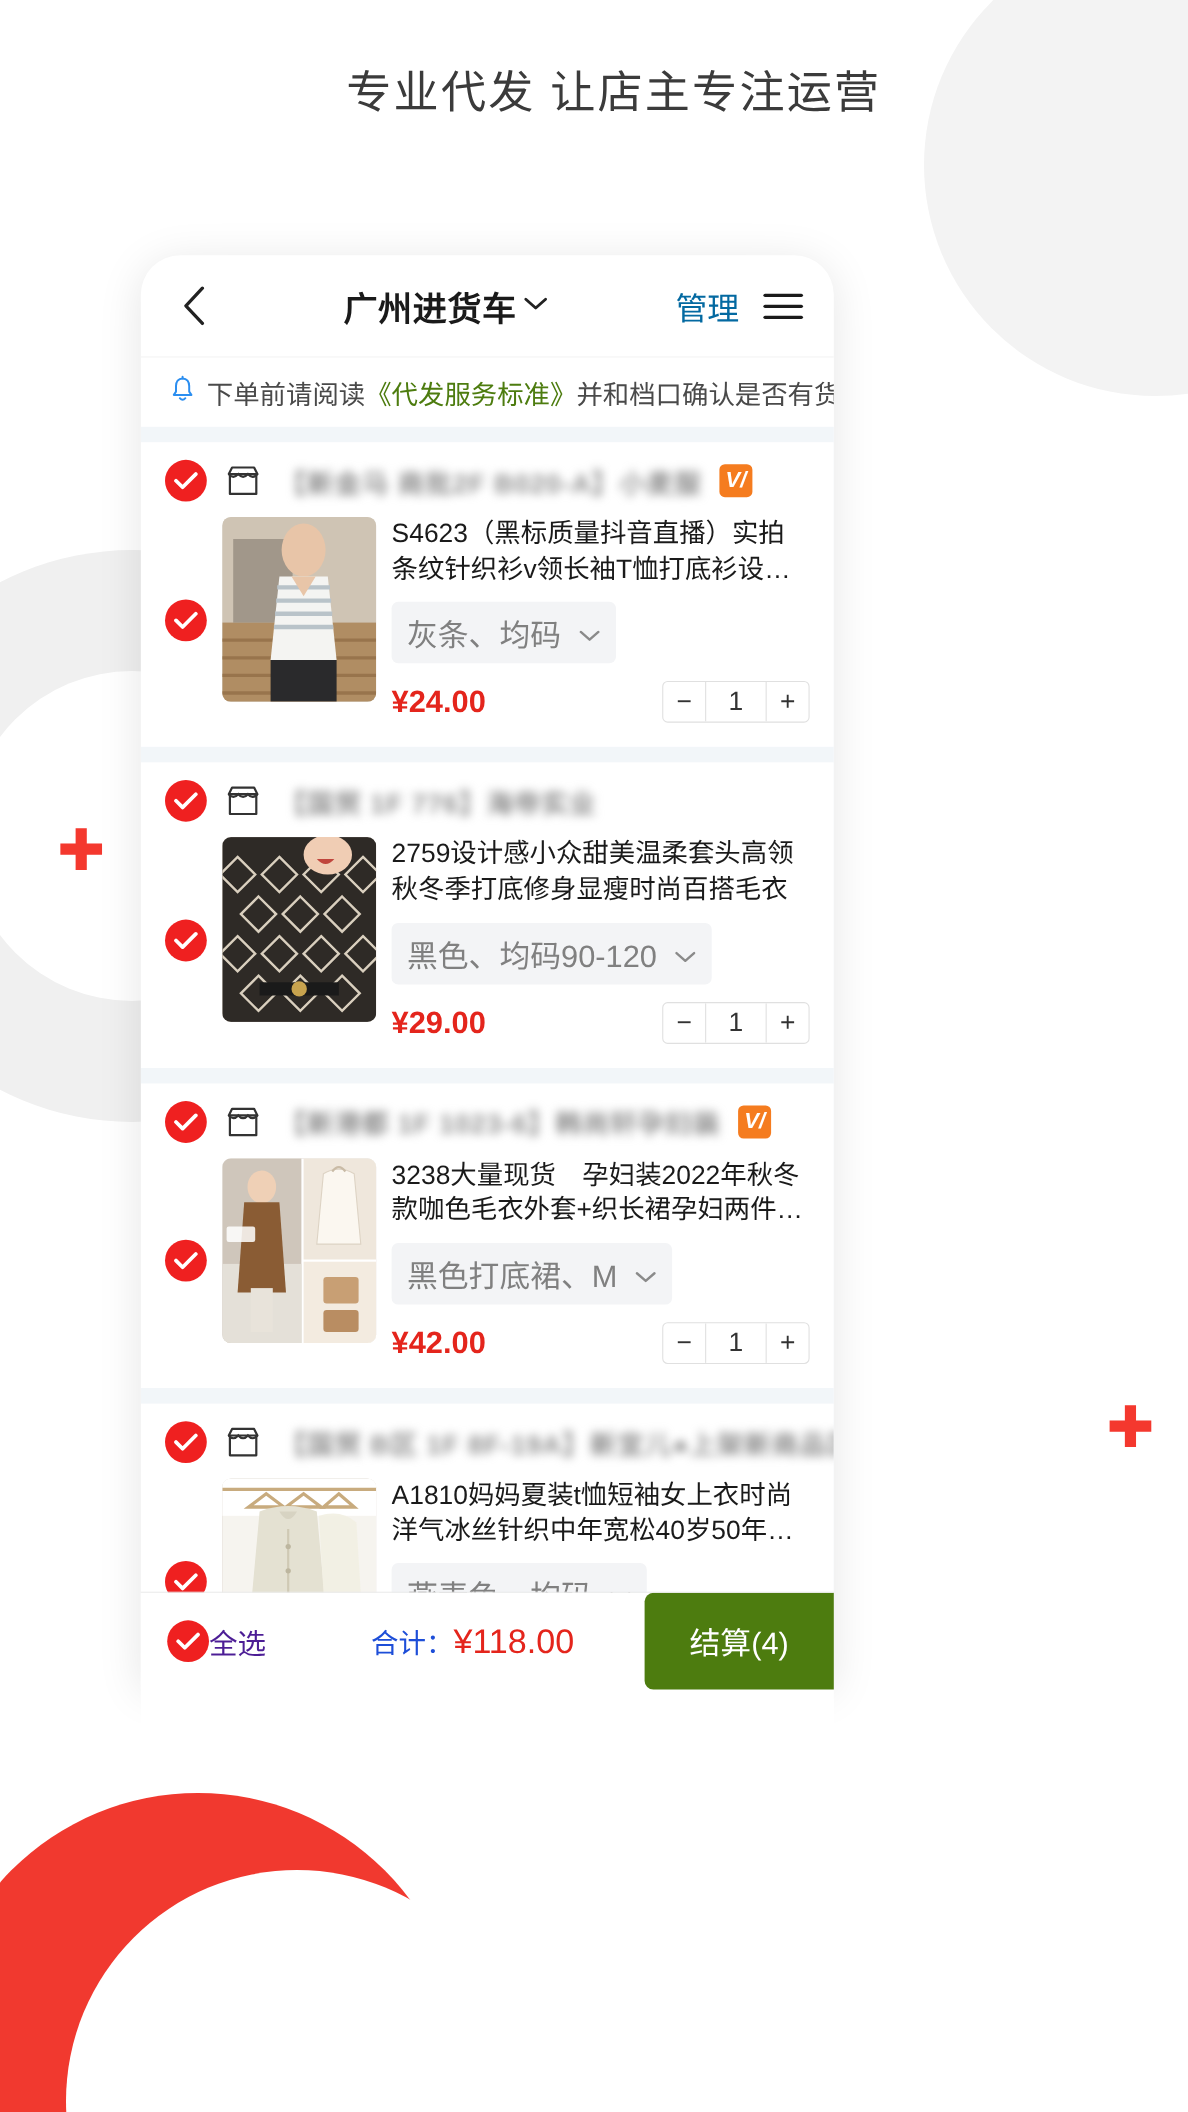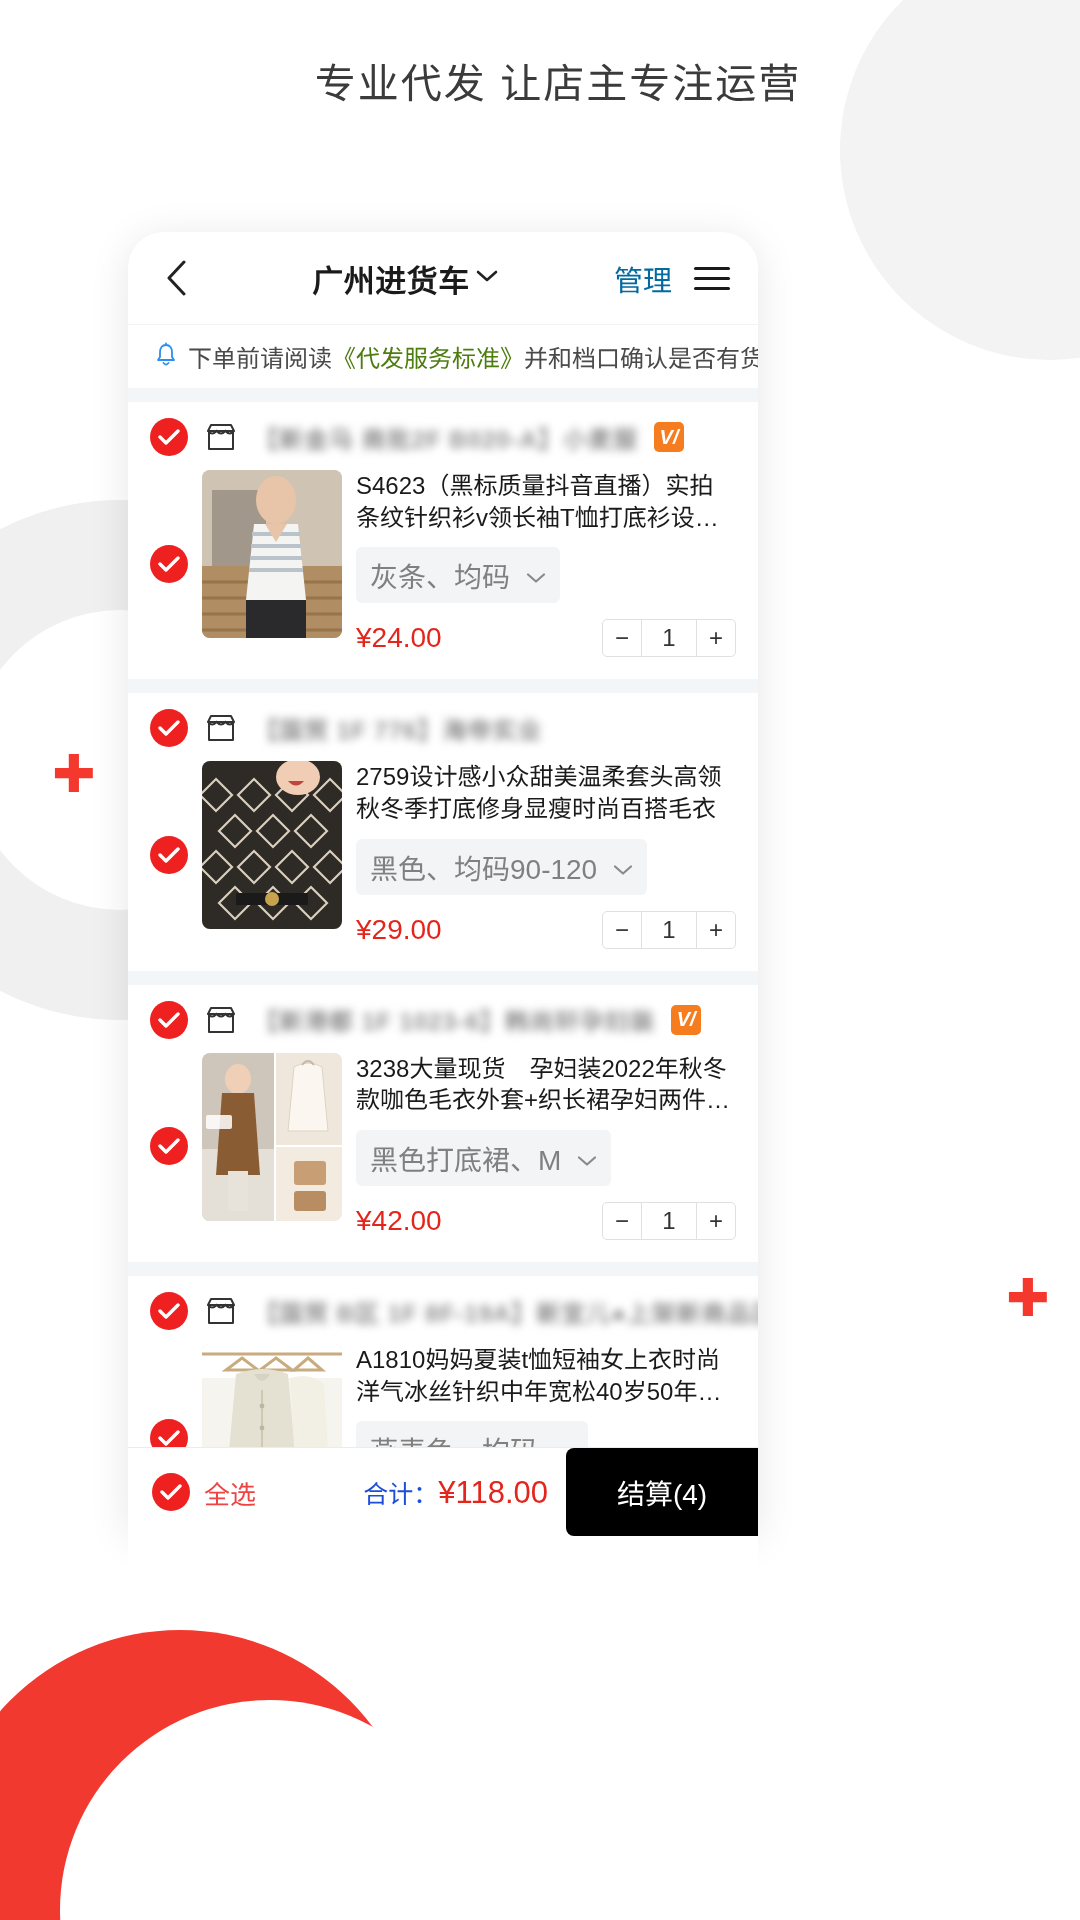--- a/index.html
+++ b/index.html
@@ -272,21 +272,21 @@
   }
   .prod-bottom {
     margin-top: 16px;
     display: flex;
     align-items: center;
     justify-content: space-between;
   }
   .prod-price {
     font-size: 28px;
     color: #e4251c;
-    font-weight: 400;
+    font-weight: 700;
   }
   .stepper {
     display: flex;
     align-items: stretch;
     border: 1px solid #e0e0e0;
     border-radius: 5px;
     height: 38px;
     overflow: hidden;
     background: #fff;
   }
@@ -302,42 +302,43 @@
   .cart-footer {
     position: absolute;
     left: 128px; top: 1448px;
     width: 630px; height: 88px;
     background: #ffffff;
     display: flex;
     align-items: center;
     padding-left: 24px;
     z-index: 6;
   }
-  .sel-all-label { font-size: 26px; color: #ef4444; margin-left: 14px; }
+  .sel-all-label { font-size: 26px; color: #4c1d95; }
   .total-wrap {
     flex: 1;
     display: flex;
     align-items: baseline;
     justify-content: flex-end;
     padding-right: 18px;
   }
   .total-label { font-size: 25px; color: #1d4ed8; }
   .total-amount { font-size: 31px; color: #e4251c; font-weight: 500; }
   .checkout-btn {
-    width: 192px;
+    width: 172px;
     align-self: stretch;
-    background: #000000;
+    background: #4d7c0f;
     color: #fff;
     font-size: 28px;
     font-weight: 500;
     display: flex;
     align-items: center;
     justify-content: center;
     border: none;
     border-radius: 8px 0 0 8px;
+    margin-left: 46px;
   }
   .footer-divider {
     position: absolute;
     left: 128px; top: 1447px;
     width: 630px; height: 1px;
     background: #ececec;
     z-index: 7;
   }
 </style>
 </head>

